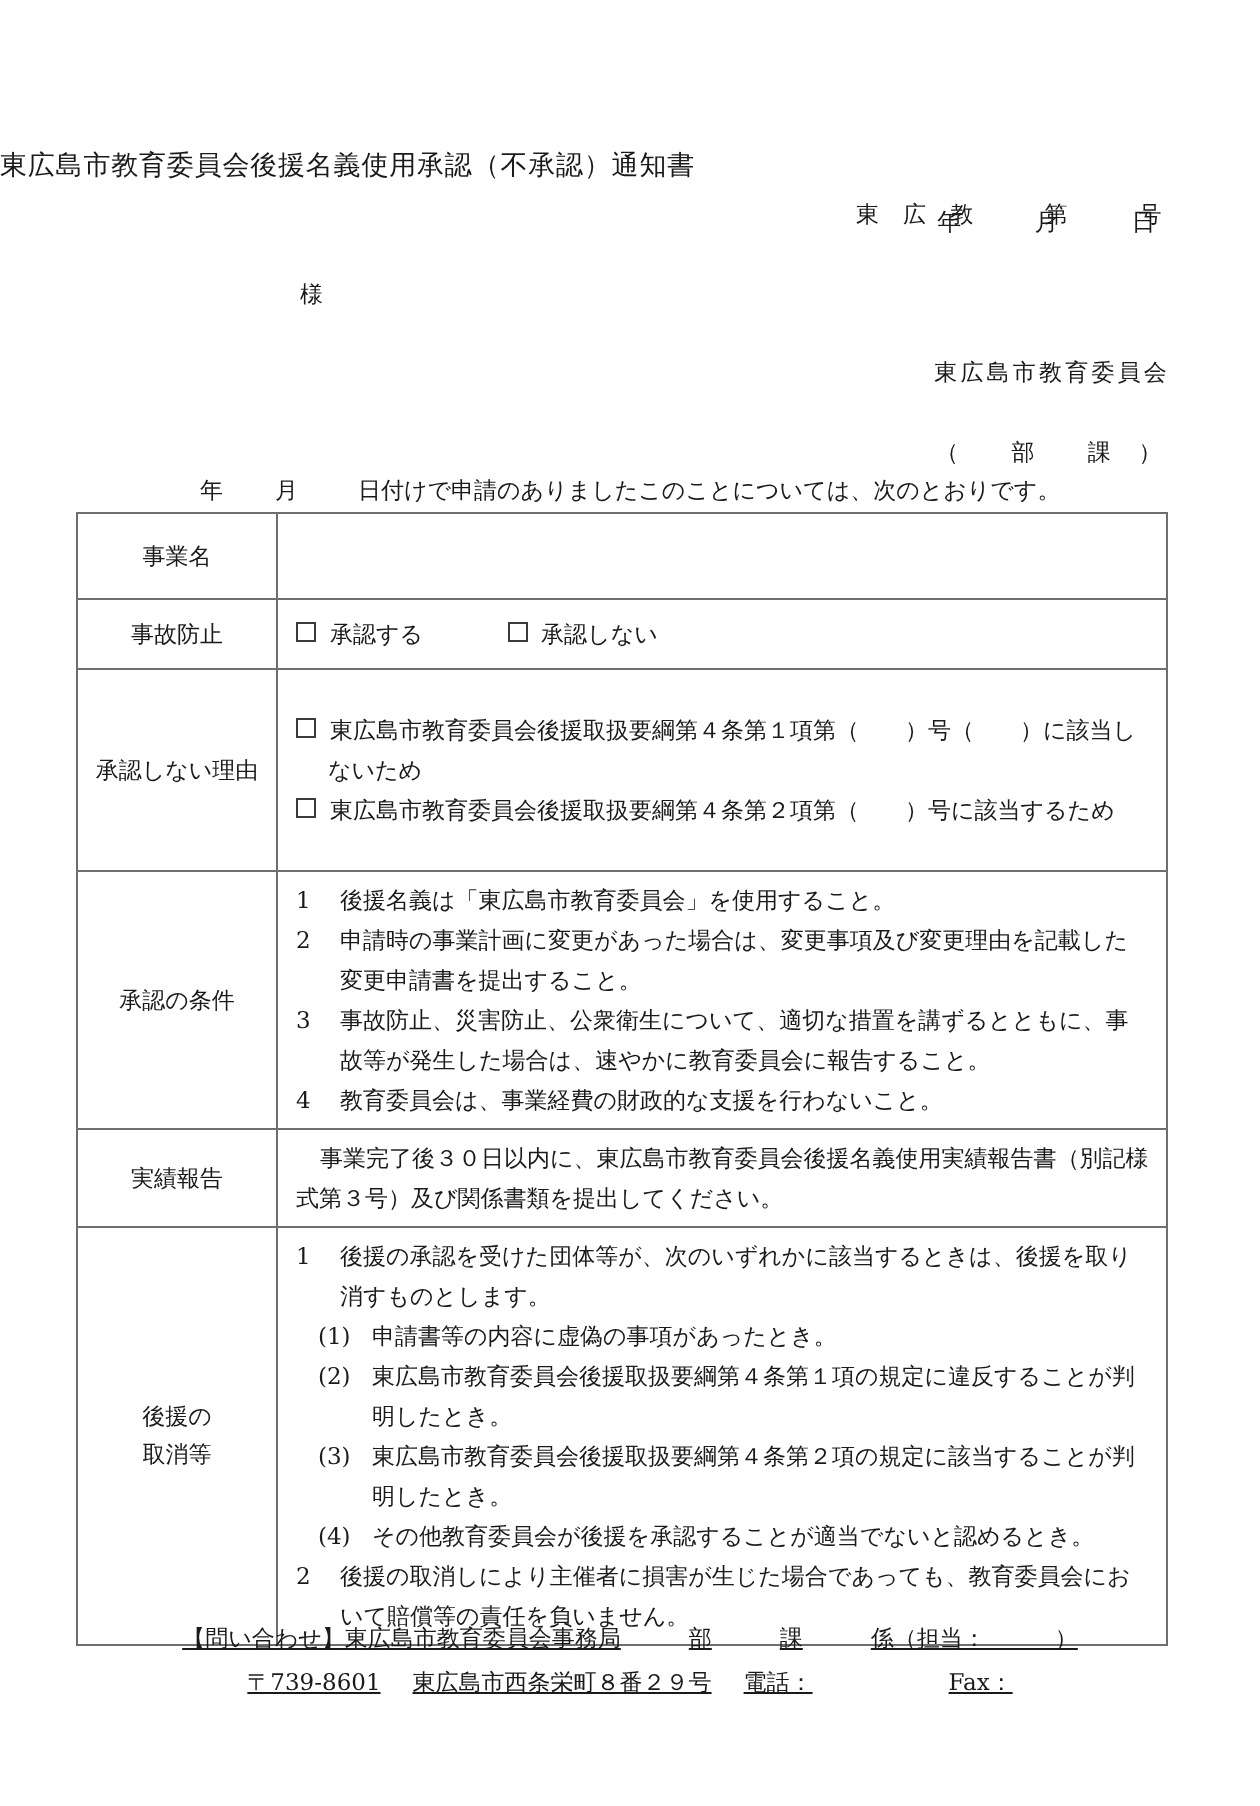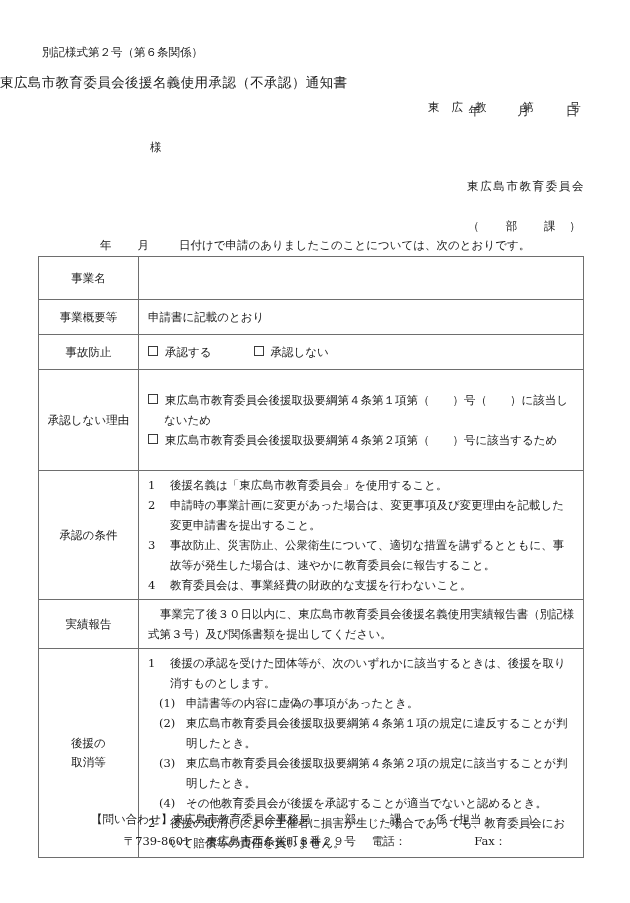--- a/index.html
+++ b/index.html
@@ -158,35 +158,35 @@
     text-indent: 12px;
     line-height: 20px;
   }
 
   
   .footer {
     position: absolute;
     left: 0; right: 0;
     top: 808px;
     text-align: center;
+    text-decoration: underline;
   }
   .footer-line {
     font-size: 11.5px;
     line-height: 22px;
     white-space: nowrap;
   }
   .sp-2 { display: inline-block; width: 16px; }
   .sp-3 { display: inline-block; width: 34px; }
 </style>
 </head>
 <body>
 
 <div class="page">
 
-  <div class="form-no">別記様式第２号（第６条関係）</div>
   <div class="doc-title">東広島市教育委員会後援名義使用承認（不承認）通知書</div>
   <div class="doc-number">東 広 教　　第　　号</div>
   <div class="doc-date">年　　月　　日</div>
   <div class="addressee">様</div>
   <div class="issuer-name">東広島市教育委員会</div>
   <div class="issuer-dept">（　　部　　課　）</div>
 
   <div class="intro-line">
     <span>年</span><span class="gap-sm"></span><span>月</span><span class="gap-md"></span><span>日付けで申請のありましたこのことについては、次のとおりです。</span>
   </div>
@@ -196,24 +196,20 @@
         <col style="width:100px">
         <col style="width:445px">
       </colgroup>
     <tbody>
 
       <tr class="row-empty">
         <td class="label-cell">事業名</td>
         <td class="value-cell"></td>
       </tr>
 
-      <tr class="row-outline">
-        <td class="label-cell">事業概要等</td>
-        <td class="value-cell">申請書に記載のとおり</td>
-      </tr>
 
       <tr class="row-kubun">
         <td class="label-cell">事故防止</td>
         <td class="value-cell">
           <span class="checkline">
             <span class="cb"></span><span>承認する</span><span class="kubun-gap"></span><span class="cb"></span><span>承認しない</span>
           </span>
         </td>
       </tr>
 

